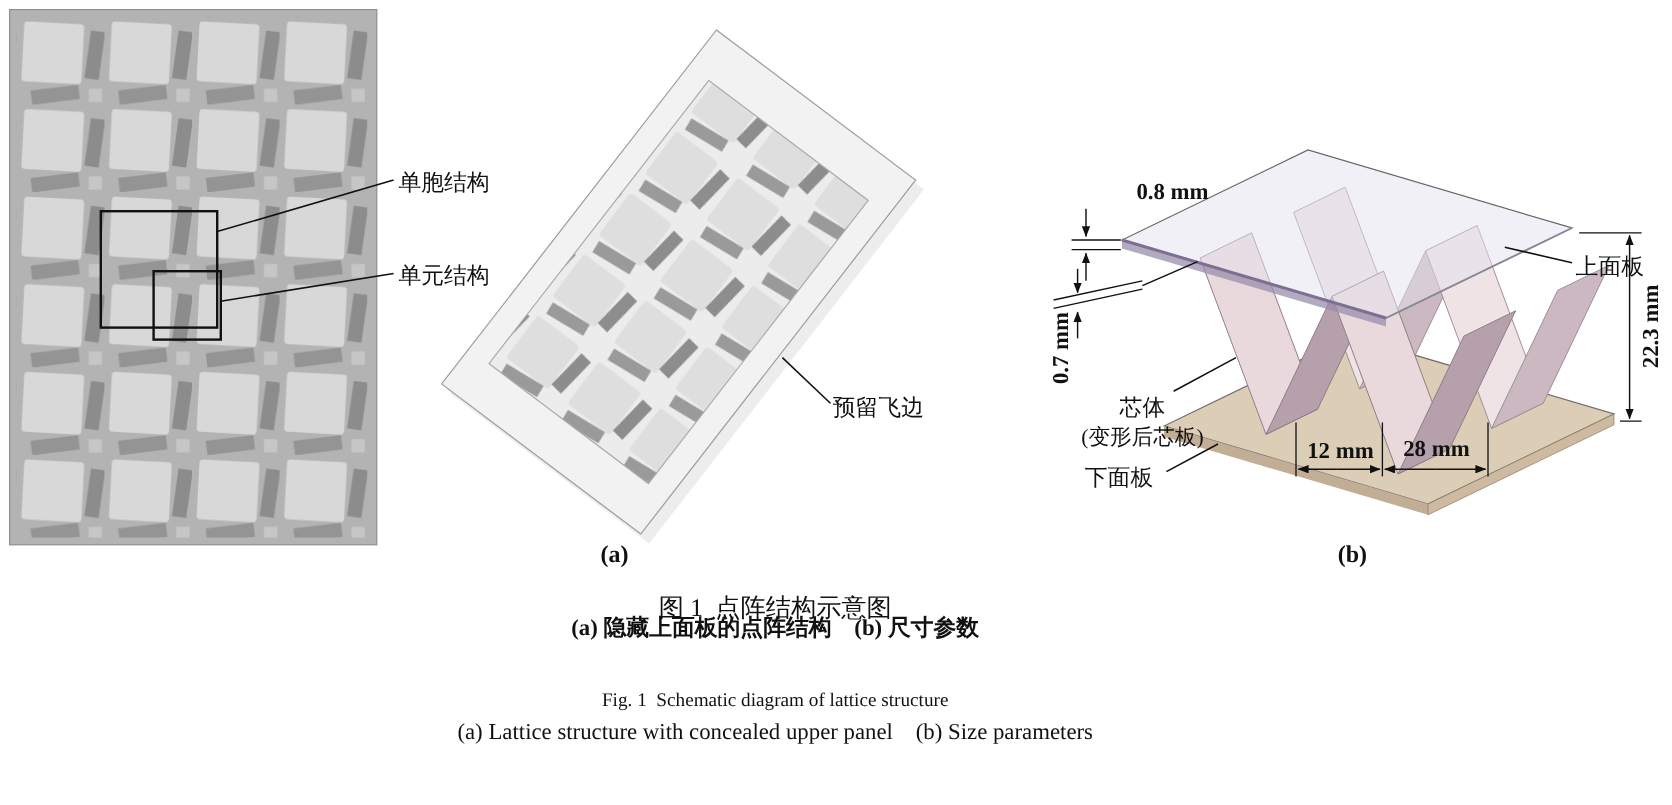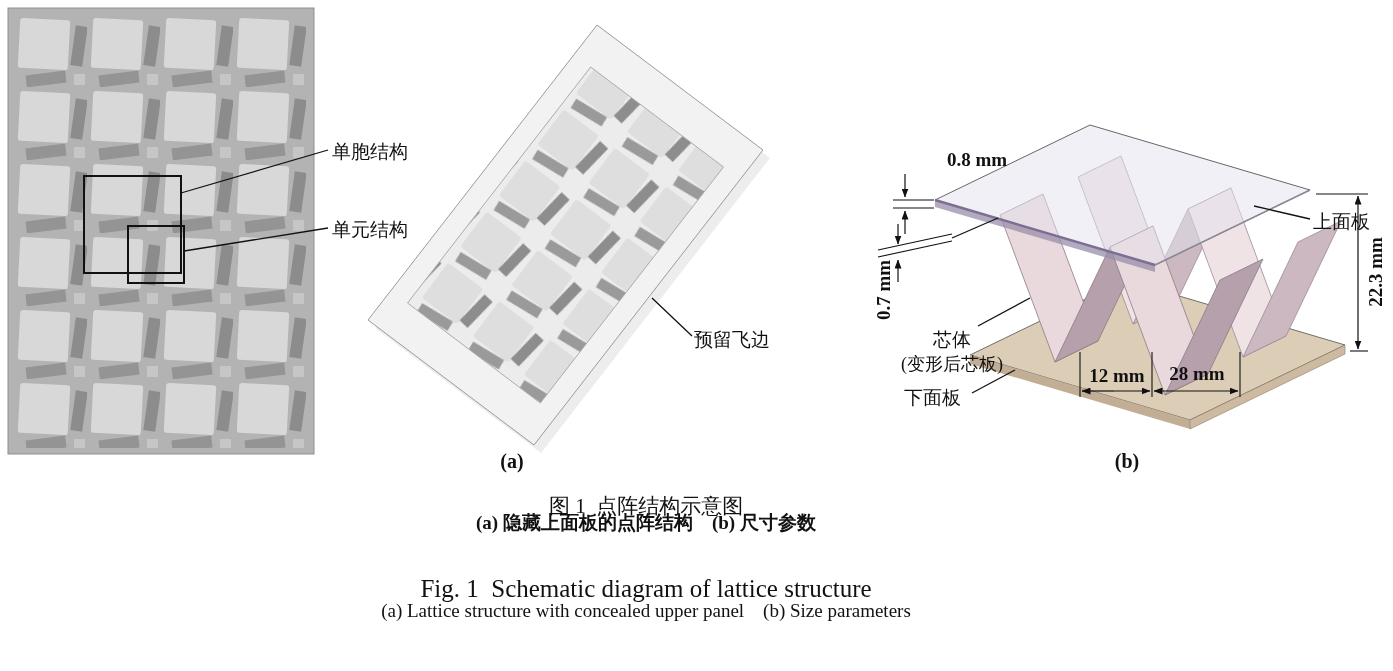--- a/index.html
+++ b/index.html
@@ -9,21 +9,21 @@
   .lbl{font-family:"Liberation Serif",serif;font-size:19px;}
   .lbl-sm{font-family:"Liberation Serif",serif;font-size:18px;}
   .dim{font-family:"Liberation Serif",serif;font-size:19px;font-weight:bold;}
   .tag{font-family:"Liberation Serif",serif;font-size:20px;font-weight:bold;}
   .leader{stroke:#111;stroke-width:1.3;fill:none;}
   .dimline{stroke:#111;stroke-width:1.2;fill:none;}
   .tick{stroke:#111;stroke-width:1.1;fill:none;}
   .cap{position:absolute;left:0;width:1292px;text-align:center;white-space:pre;color:#111;}
   .cap-cn-title{top:492px;font-size:21px;}
   .cap-cn-sub{top:510px;font-size:19px;font-weight:bold;}
-  .cap-en-title{top:575px;font-size:25px;}
+  .cap-en-title{top:575px;font-size:16px;}
   .cap-en-sub{top:600px;font-size:19px;}
 </style>
 </head>
 <body>
 
 <svg class="fig-canvas" width="1393" height="671" viewBox="0 0 1393 671">
   <defs>
     <marker id="arr" viewBox="0 0 9 7" markerWidth="9" markerHeight="7" refX="8.5" refY="3.5" orient="auto" markerUnits="userSpaceOnUse">
       <path d="M0,0 L9,3.5 L0,7 Z" fill="#111"></path>
     </marker>

